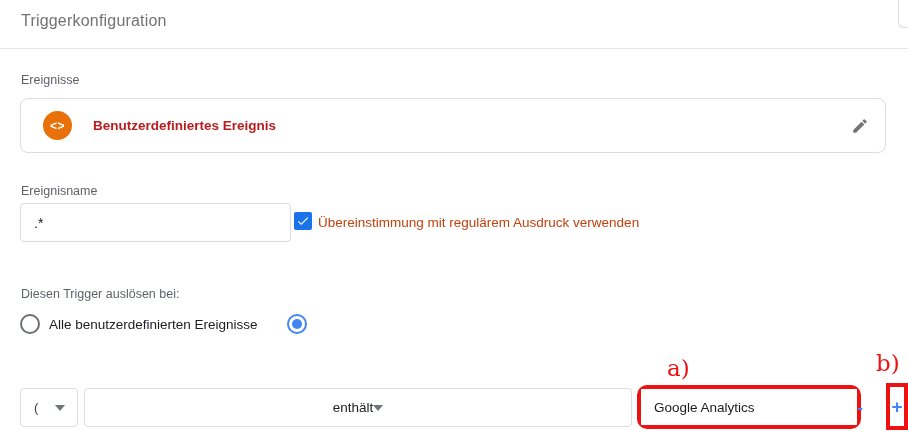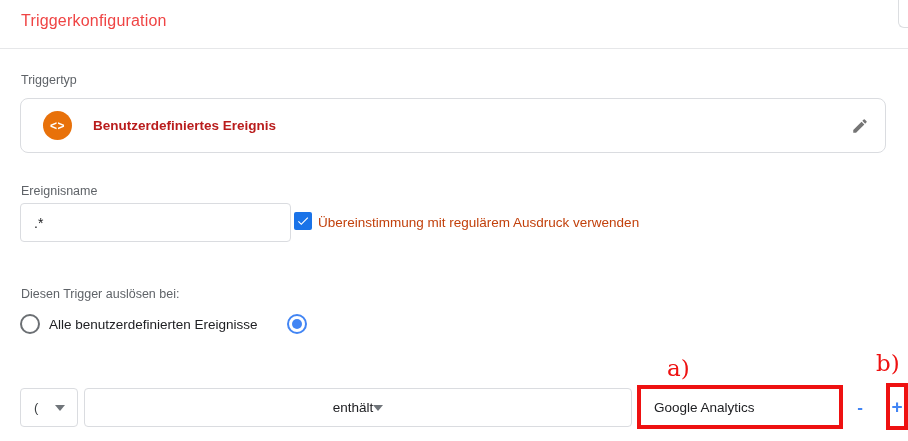--- a/index.html
+++ b/index.html
@@ -3,21 +3,21 @@
 <meta charset="utf-8">
 <style>
   * { margin:0; padding:0; box-sizing:border-box; }
   html,body { background:#ffffff; }
   .screen {
     position:relative; width:908px; height:441px; overflow:hidden;
     background:#ffffff; font-family:"Liberation Sans", sans-serif;
   }
   .abs { position:absolute; }
 
-  .page-title { left:21px; top:12px; font-size:16px; color:#ef4444; letter-spacing:.2px; }
+  .page-title { left:21px; top:12px; font-size:16px; color:#737373; letter-spacing:.2px; }
   .top-divider { left:0; top:48px; width:908px; height:1px; background:#e6e7e9; }
 
   .field-label { font-size:12.5px; color:#5f6368; }
 
   
   .type-card {
     left:20px; top:98px; width:866px; height:55px;
     border:1px solid #dadce0; border-radius:8px; background:#fff;
     display:flex; align-items:center; cursor:pointer;
   }
@@ -64,21 +64,21 @@
   .select-text { font-size:13.5px; color:#202124; }
   .chev {
     width:0; height:0; border-left:5px solid transparent; border-right:5px solid transparent;
     border-top:6px solid #70757a;
   }
   .var-select { left:20px; top:388px; width:58px; justify-content:space-between; padding:0 12px 0 13px; }
   .var-select .select-text { color:#3c4043; font-size:13px; }
   .op-select  { left:84px; top:388px; width:548px; justify-content:center; padding:0 13px; }
 
   .ann-box { border:4px solid #ee1111; background:#fff; }
-  .ann-box-a { left:637px; top:385px; width:206px; height:44px; }
+  .ann-box-a { left:637px; top:385px; width:224px; height:44px;border-radius:10px; }
   .ann-box-a input {
     width:100%; height:100%; border:none; outline:none; padding:0 13px;
     font-family:"Liberation Sans", sans-serif; font-size:13.5px; color:#202124;
   }
   .minus-btn {
     left:848px; top:388px; width:24px; height:39px; display:flex; align-items:center; justify-content:center;
     color:#4285f4; font-size:17px; font-weight:700; cursor:pointer;
   }
   .ann-box-b {
     left:886px; top:383px; width:22px; height:47px;
@@ -102,21 +102,21 @@
 </style>
 </head>
 <body>
 
 <div class="screen">
 
   <div class="abs page-title">Triggerkonfiguration</div>
   <div class="abs top-divider"></div>
   <div class="abs panel-corner"></div>
 
-  <div class="abs field-label" style="left:21px; top:73px;">Triggertyp</div>
+  <div class="abs field-label" style="left:21px; top:73px;">Ereignisse</div>
   <div class="abs type-card">
     <div class="type-icon">
       <span>&lt;&gt;</span>
     </div>
     <div class="type-name">Benutzerdefiniertes Ereignis</div>
     <div class="edit-btn">
       <svg width="18" height="18" viewBox="0 0 24 24" fill="#757575">
         <path d="M3 17.25V21h3.75L17.81 9.94l-3.75-3.75L3 17.25zM20.71 7.04c.39-.39.39-1.02 0-1.41l-2.34-2.34a.9959.9959 0 0 0-1.41 0l-1.83 1.83 3.75 3.75 1.83-1.83z"></path>
       </svg>
     </div>

